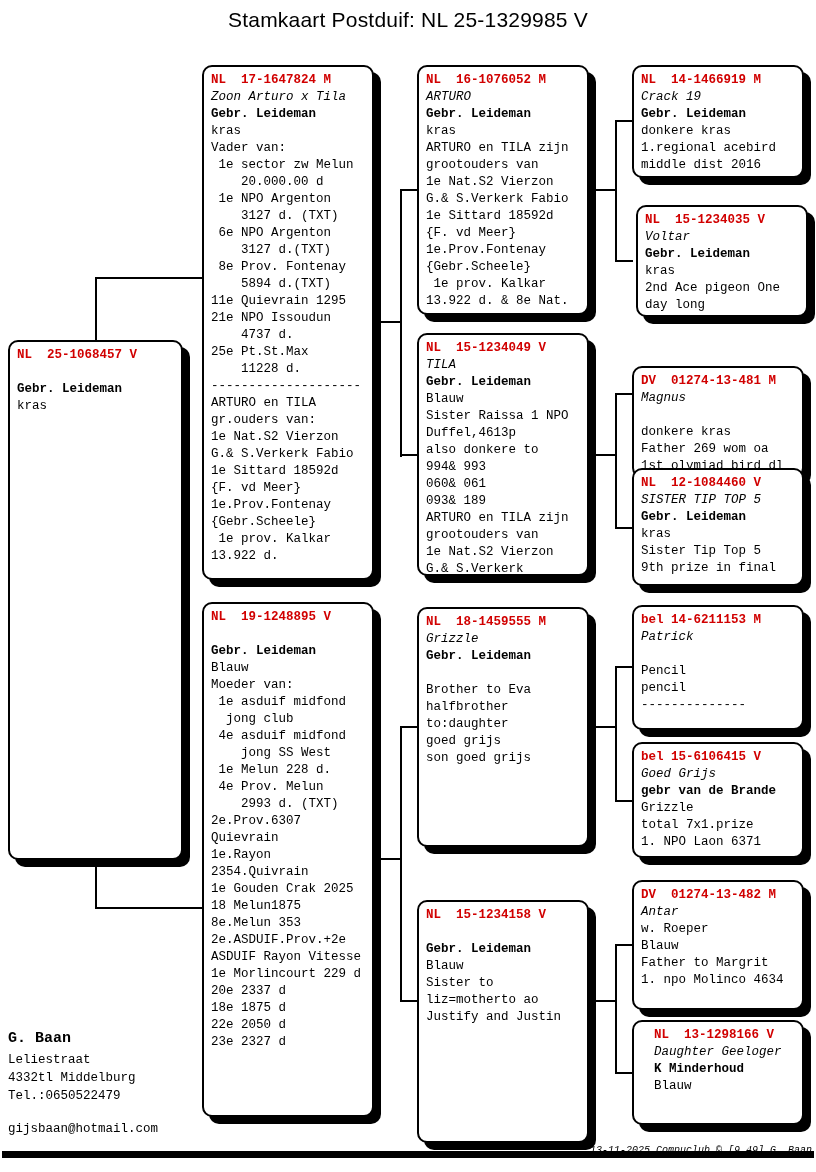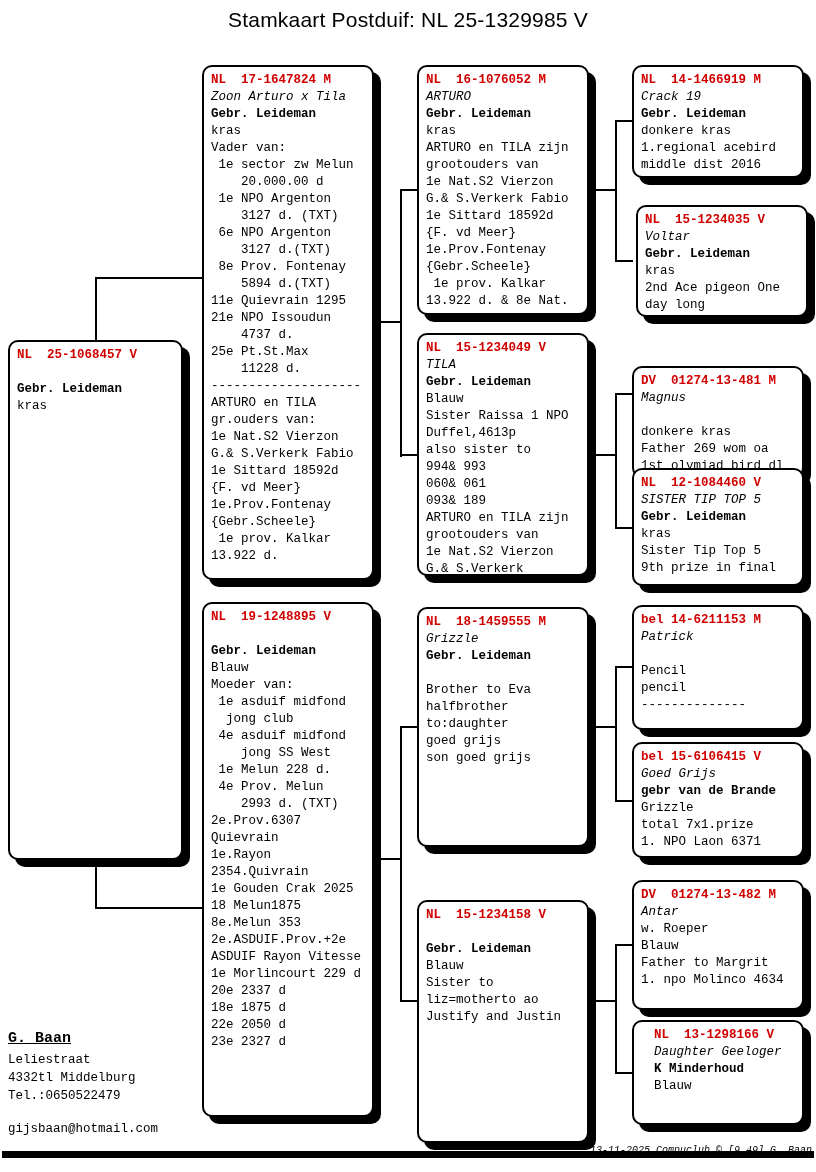--- a/index.html
+++ b/index.html
@@ -34,21 +34,21 @@
   .box158{left:417px;top:880px;width:172px;height:243px;margin-top:20px;}
   .crack{left:632px;top:65px;width:172px;height:113px;}
   .voltar{left:636px;top:205px;width:172px;height:112px;}
   .magnus{left:632px;top:338px;width:172px;height:112px;margin-top:28px;}
   .sister{left:632px;top:468px;width:172px;height:118px;}
   .patrick{left:632px;top:605px;width:172px;height:125px;}
   .goedgrijs{left:632px;top:742px;width:172px;height:116px;}
   .antar{left:632px;top:880px;width:172px;height:130px;}
   .daughter{left:632px;top:1020px;width:172px;height:105px;padding-left:20px;}
   
-  .owner{position:absolute;left:8px;top:1030px;font-size:15px;font-weight:bold;text-decoration:underline;}
+  .owner{position:absolute;left:8px;top:1030px;font-size:15px;font-weight:bold;}
   .addr1{position:absolute;left:8px;top:1053px;font-size:12.5px;}
   .addr2{position:absolute;left:8px;top:1071px;font-size:12.5px;}
   .phone{position:absolute;left:8px;top:1089px;font-size:12.5px;}
   .email{position:absolute;left:8px;top:1122px;font-size:12.5px;}
   .credit{position:absolute;right:4px;top:1145px;font-size:10px;font-style:italic;}
   .bottombar{position:absolute;left:2px;top:1151px;width:812px;height:7px;background:#000;}
 </style>
 </head>
 <body style="--ring: #d10000;">
 
@@ -137,21 +137,21 @@
     <div class="ln"> 1e prov. Kalkar</div>
     <div class="ln">13.922 d. &amp; 8e Nat.</div>
   </div>
 <div class="box tila">
     <div class="ln ring">NL  15-1234049 V</div>
     <div class="ln name">TILA</div>
     <div class="ln b">Gebr. Leideman</div>
     <div class="ln">Blauw</div>
     <div class="ln">Sister Raissa 1 NPO</div>
     <div class="ln">Duffel,4613p</div>
-    <div class="ln">also sister to</div>
+    <div class="ln">also donkere to</div>
     <div class="ln">994&amp; 993</div>
     <div class="ln">060&amp; 061</div>
     <div class="ln">093&amp; 189</div>
     <div class="ln">ARTURO en TILA zijn</div>
     <div class="ln">grootouders van</div>
     <div class="ln">1e Nat.S2 Vierzon</div>
     <div class="ln">G.&amp; S.Verkerk</div>
   </div>
 <div class="box grizzle">
     <div class="ln ring">NL  18-1459555 M</div>

